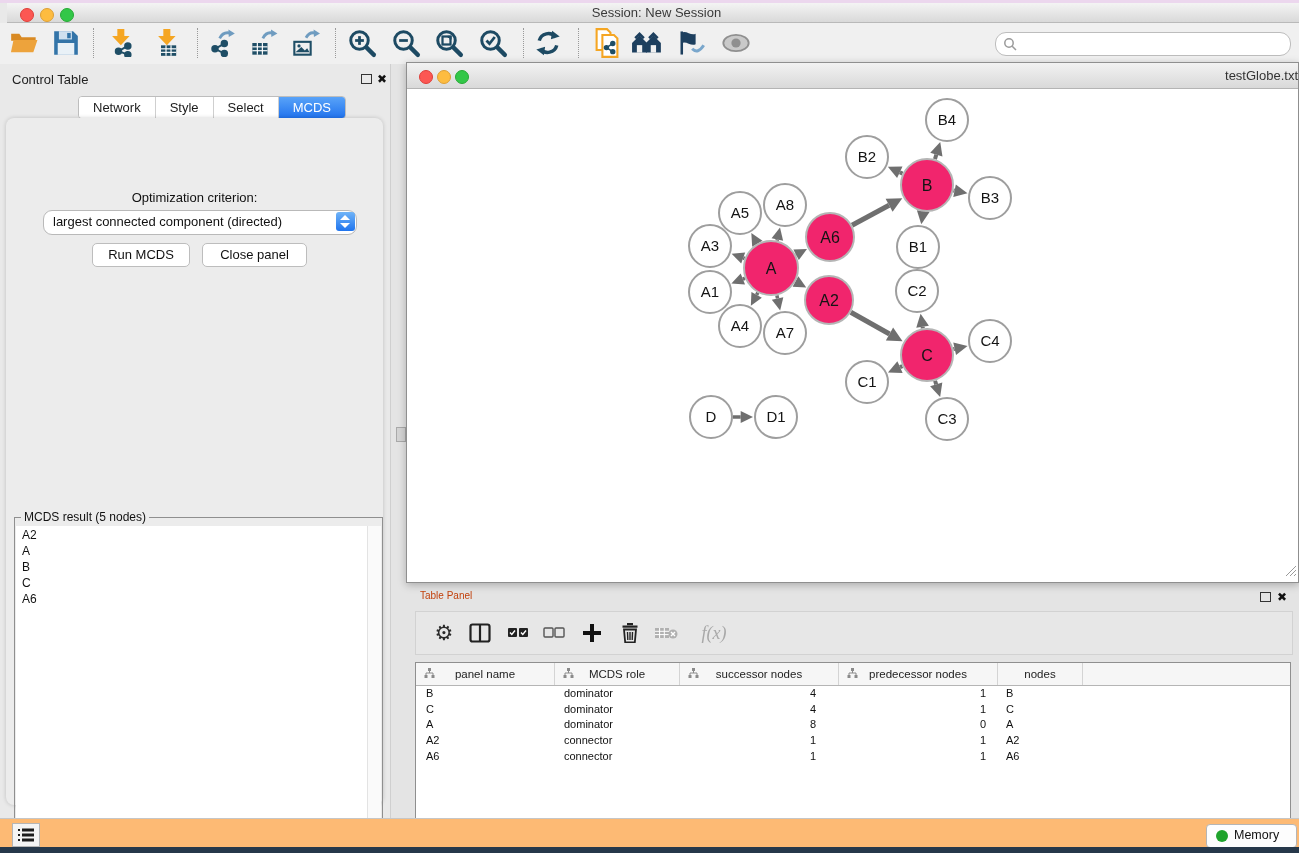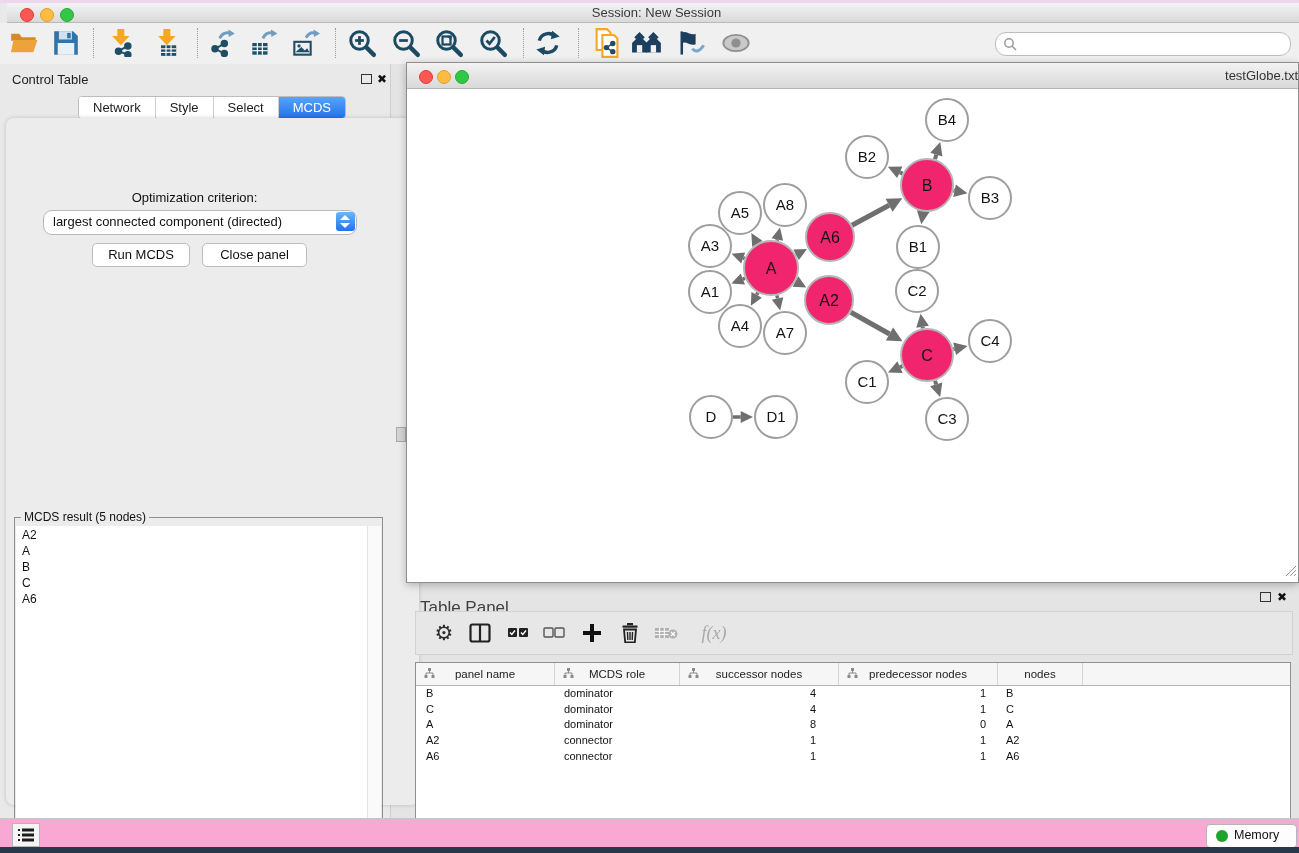--- a/index.html
+++ b/index.html
@@ -35,21 +35,21 @@
   
   #control-panel{position:absolute;left:0;top:0;width:390px;height:754px;background:#e9e9e9;border-right:1px solid #cfcfcf;}
   #cp-title{position:absolute;left:12px;top:8px;font-size:13px;color:#222;}
   .win-float{position:absolute;width:9px;height:8px;border:1.5px solid #333;}
   .win-close{position:absolute;font-size:12px;font-weight:bold;color:#111;line-height:12px;}
   #cp-tabs{position:absolute;left:78px;top:32px;height:21px;display:flex;border:1px solid #bdbdbd;border-radius:4px;overflow:hidden;background:#fff;}
   .seg{font-size:13px;color:#1c1c1c;line-height:21px;padding:0 14px;background:#fff;border-right:1px solid #cfcfcf;cursor:default;}
   .seg:last-child{border-right:none;}
   .seg.active{background:linear-gradient(#59a3f8,#2173ee);color:#fff;}
   #cp-body{position:absolute;left:6px;top:54px;width:377px;height:687px;background:#ececec;
-    border-radius:8px;box-shadow:0 0 4px rgba(0,0,0,.18);padding-left:36px;}
+    border-radius:8px;box-shadow:0 0 4px rgba(0,0,0,.18);}
   #opt-label{position:absolute;left:0;top:72px;width:377px;text-align:center;font-size:13px;color:#111;}
   #opt-select{position:absolute;left:37px;top:92px;width:312px;height:23px;background:#fff;border:1px solid #b9b9b9;border-radius:9px;}
   #opt-select .val{position:absolute;left:9px;top:3px;font-size:13px;color:#111;}
   #opt-select .stepper{position:absolute;right:1px;top:1px;width:19px;height:19px;border-radius:3px;
     background:linear-gradient(#70b4f8,#1f74ee);}
   .chev{position:absolute;left:4px;width:0;height:0;border-left:5.5px solid transparent;border-right:5.5px solid transparent;}
   .chev.up{top:3px;border-bottom:5px solid #fff;}
   .chev.down{bottom:3px;border-top:5px solid #fff;}
   .cp-btn{position:absolute;top:125px;height:22px;background:#fff;border:1px solid #bdbdbd;border-radius:5px;
     font-size:13px;color:#111;text-align:center;line-height:22px;}
@@ -68,35 +68,35 @@
   #net-window{position:absolute;left:406px;top:-2px;width:891px;height:519px;background:#fff;
     border:1px solid #8f8f8f;box-shadow:0 2px 8px rgba(0,0,0,.25);}
   #net-titlebar{position:absolute;left:0;top:0;width:100%;height:25px;
     background:linear-gradient(#f2f2f2,#d9d9d9);border-bottom:1px solid #b4b4b4;}
   #net-title{width:100%;text-align:right;font-size:13px;color:#333;line-height:25px;border-radius:7px;}
   #net-canvas{position:absolute;left:0;top:26px;width:889px;height:491px;background:#fff;}
   #resize-grip{position:absolute;right:1px;bottom:1px;}
 
   
   #table-panel{position:absolute;left:391px;top:522px;width:908px;height:232px;}
-  #tp-title{position:absolute;left:29px;top:4px;font-size:17px;color:#404040;margin-top:8px;}
+  #tp-title{position:absolute;left:29px;top:4px;font-size:10px;color:#c2410c;}
   #tp-toolbar{position:absolute;left:24px;top:25px;width:876px;height:42px;background:#e7e7e7;border:1px solid #d2d2d2;}
   .tpi{position:absolute;top:5px;width:32px;height:32px;display:flex;align-items:center;justify-content:center;}
   .gear-glyph{font-size:21px;color:#2b2b2b;line-height:30px;}
   .fx{font-family:"Liberation Serif","DejaVu Serif",serif;font-style:italic;font-size:18px;color:#a8a8a8;}
   #tp-table{position:absolute;left:24px;top:76px;width:874px;height:189px;background:#fff;border:1.5px solid #8f8f8f;}
   #tp-header{position:absolute;left:0;top:0;width:100%;height:22px;background:#f6f6f6;border-bottom:1px solid #b5b5b5;display:flex;}
   .th{position:relative;border-right:1px solid #d4d4d4;display:flex;align-items:center;justify-content:center;font-size:11.5px;color:#222;}
   .th .hicon{position:absolute;left:8px;top:5px;}
   #tp-rows{position:absolute;left:0;top:23px;width:100%;}
   .tr{display:flex;height:15.7px;}
   .td{font-size:11px;color:#111;line-height:15.7px;white-space:nowrap;overflow:hidden;}
 
   
-  #statusbar{left:0;top:818px;width:1299px;height:29px;background:#f9a8d4;border-top:1px solid #c6c6c6;text-decoration:underline;}
+  #statusbar{left:0;top:818px;width:1299px;height:29px;background:#fdba74;border-top:1px solid #c6c6c6;text-decoration:underline;}
   #listmode-btn{position:absolute;left:12px;top:4px;width:26px;height:22px;background:#f4f4f4;border:1px solid #b5b5b5;display:flex;align-items:center;justify-content:center;}
   #memory-btn{position:absolute;left:1206px;top:5px;width:89px;height:22px;background:#fdfdfd;border:1px solid #b5b5b5;border-radius:4px;}
   #memory-dot{position:absolute;left:9px;top:5px;width:12px;height:12px;border-radius:50%;background:#1fa32c;}
   #memory-label{position:absolute;left:27px;top:3px;font-size:12.5px;color:#111;}
 </style>
 </head>
 <body>
 
 <div id="root">
   <div id="desk-top" class="abs"></div>

